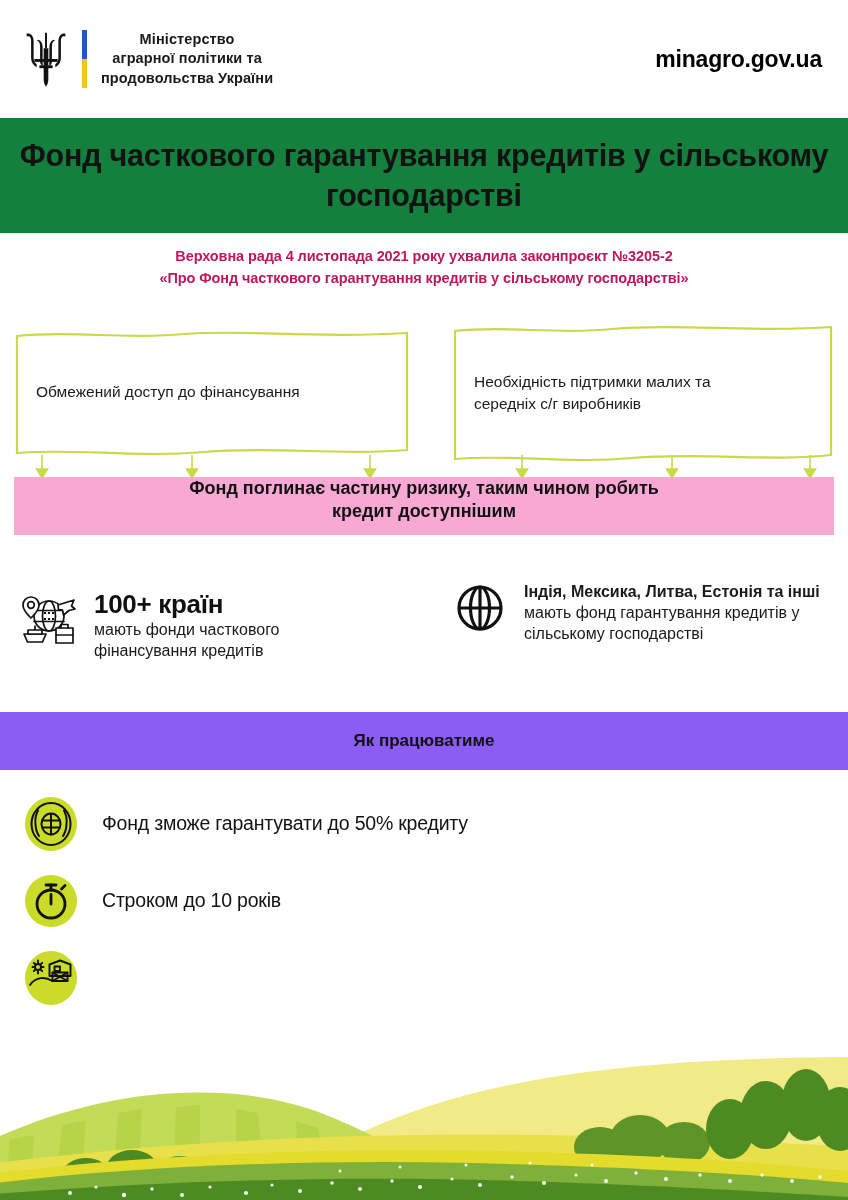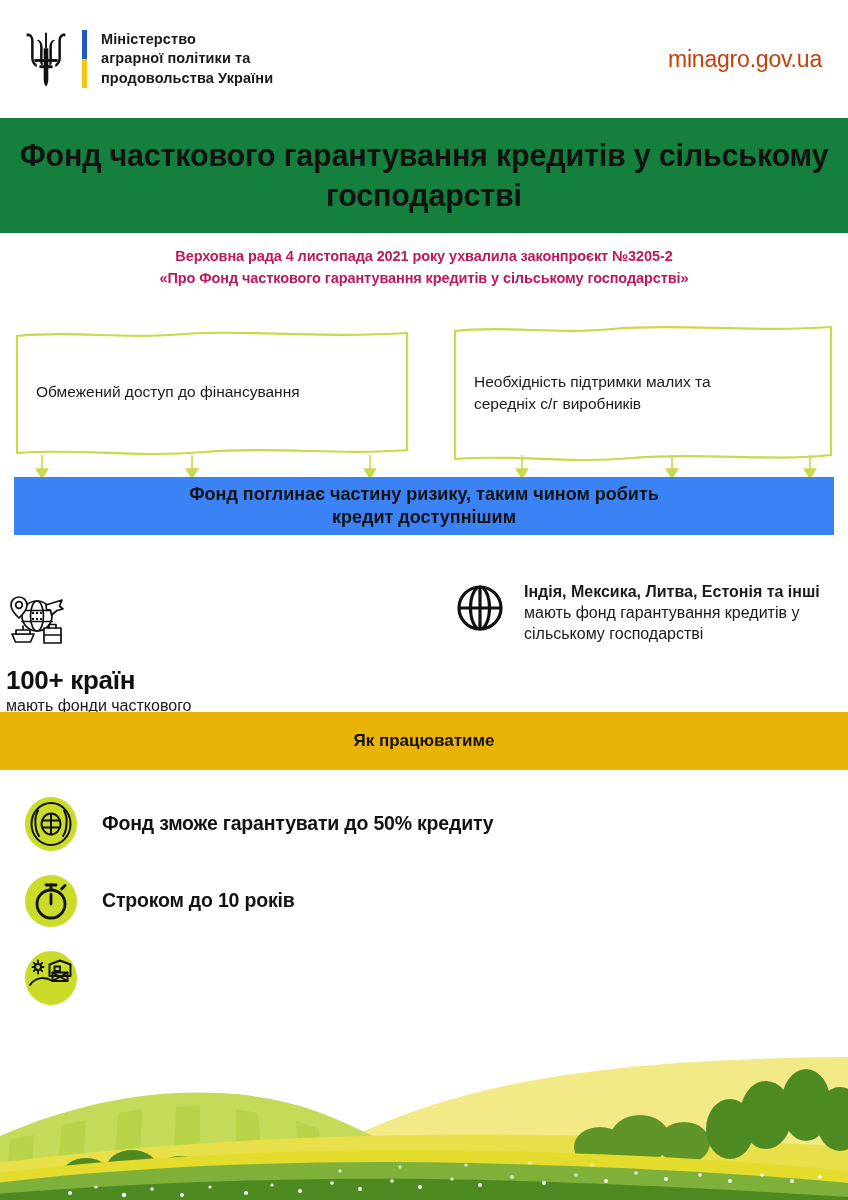--- a/index.html
+++ b/index.html
@@ -19,41 +19,42 @@
 
   
   .header {
     position: absolute;
     top: 0; left: 0;
     width: 848px; height: 118px;
     display: flex;
     align-items: center;
     justify-content: space-between;
     padding: 0 26px 0 24px;
+    text-align: center;
   }
   .brand { display: flex; align-items: center; gap: 0; }
   .trident { width: 44px; height: 60px; flex: 0 0 auto; }
   .flagbar {
     width: 5px; height: 58px;
     margin-left: 14px; margin-right: 14px;
     background: linear-gradient(to bottom, #1f5bbf 0 50%, #f5c518 50% 100%);
     flex: 0 0 auto;
   }
   .ministry {
     font-size: 14.5px;
     line-height: 1.33;
     font-weight: 600;
     color: #1a1a1a;
     letter-spacing: .1px;
     white-space: pre-line;
   }
   .site-url {
     font-size: 23px;
-    font-weight: normal;
-    color: #c2410c;
+    font-weight: bold;
+    color: #000000;
     letter-spacing: -.2px;
   }
 
   
   .title-banner {
     position: absolute;
     top: 118px; left: 0;
     width: 848px; height: 115px;
     background: #15803d;
     display: flex;
@@ -110,42 +111,41 @@
     position: absolute;
     top: 455px; left: 0;
     width: 848px; height: 25px;
   }
 
   
   .statement {
     position: absolute;
     top: 477px; left: 14px;
     width: 820px; height: 58px;
-    background: #3b82f6;
+    background: #f9a8d4;
     display: flex;
-    align-items: center;
     justify-content: center;
   }
   .statement p {
     font-size: 18px;
     line-height: 1.3;
     font-weight: bold;
     color: #121212;
     text-align: center;
     white-space: pre-line;
   }
 
   
   .stats {
     position: absolute;
     top: 575px; left: 0;
     width: 848px; height: 110px;
   }
   .stat { position: absolute; display: flex; gap: 16px; }
-  #stat-countries { left: 6px; top: 14px; width: 400px; flex-direction: column; }
+  #stat-countries { left: 18px; top: 14px; width: 400px; }
   #stat-examples  { left: 452px; top: 5px; width: 385px; }
   .stat .st-icon { flex: 0 0 auto; }
   .stat .st-body { padding-top: 2px; }
   .big-num {
     font-size: 26px;
     font-weight: bold;
     color: #111111;
     line-height: 1.05;
     letter-spacing: -.3px;
   }
@@ -161,21 +161,21 @@
     line-height: 1.3;
     color: #1a1a1a;
   }
   .mixed b { font-weight: bold; }
 
   
   .sec-head {
     position: absolute;
     top: 712px; left: 0;
     width: 848px; height: 58px;
-    background: #eab308;
+    background: #8b5cf6;
     display: flex;
     align-items: center;
     justify-content: center;
   }
   .sec-head h2 {
     font-size: 17px;
     font-weight: bold;
     color: #121212;
   }
 
@@ -188,21 +188,21 @@
     padding-left: 22px;
     min-height: 60px;
   }
   #feature-0 { margin-top: 4px; }
   #feature-1 { margin-top: 17px; }
   #feature-2 { margin-top: 17px; }
   .f-icon { flex: 0 0 auto; }
   .f-text {
     font-size: 19.5px;
     line-height: 1.33;
-    font-weight: bold;
+    font-weight: normal;
     color: #131313;
     white-space: pre-line;
     letter-spacing: -.2px;
   }
 
   
   .landscape {
     position: absolute;
     left: 0; bottom: 0;
     width: 848px; height: 165px;
@@ -307,21 +307,21 @@
             <rect x="30" y="23" width="2" height="2"></rect>
             <rect x="34" y="23" width="2" height="2"></rect>
           <rect x="26" y="29" width="2" height="2"></rect>
             <rect x="30" y="29" width="2" height="2"></rect>
             <rect x="34" y="29" width="2" height="2"></rect>
         </g>
       </svg>
       <div class="st-body">
         <div class="big-num">100+ країн</div>
         <div class="sub-txt">мають фонди часткового
-гарантування кредитів</div>
+фінансування кредитів</div>
       </div>
     </div>
 
     <div class="stat" id="stat-examples">
       <svg class="st-icon" width="56" height="56" viewBox="0 0 56 56">
         <g fill="none" stroke="#111111" stroke-width="3.2">
           <circle cx="28" cy="28" r="21"></circle>
           <ellipse cx="28" cy="28" rx="9.5" ry="21"></ellipse>
           <line x1="7" y1="28" x2="49" y2="28"></line>
           <line x1="28" y1="7" x2="28" y2="49"></line>

